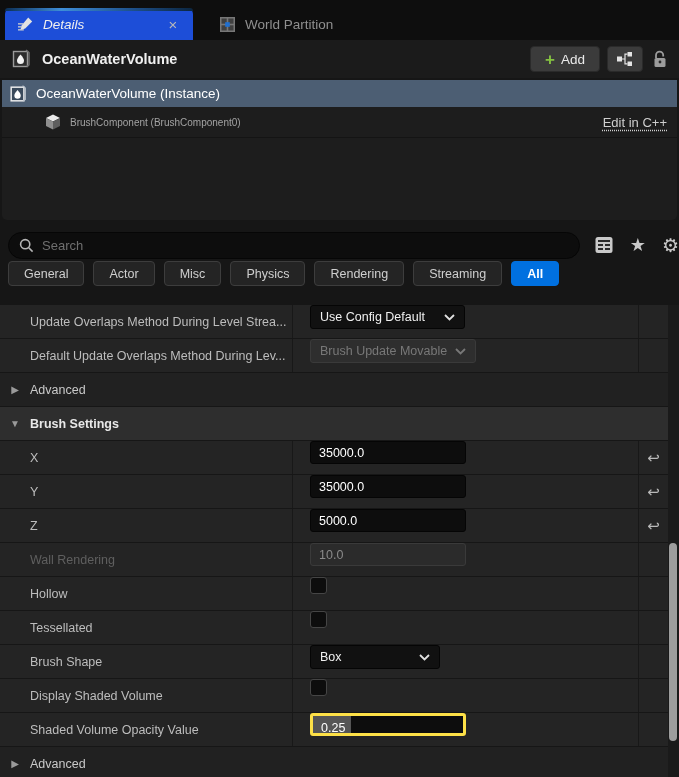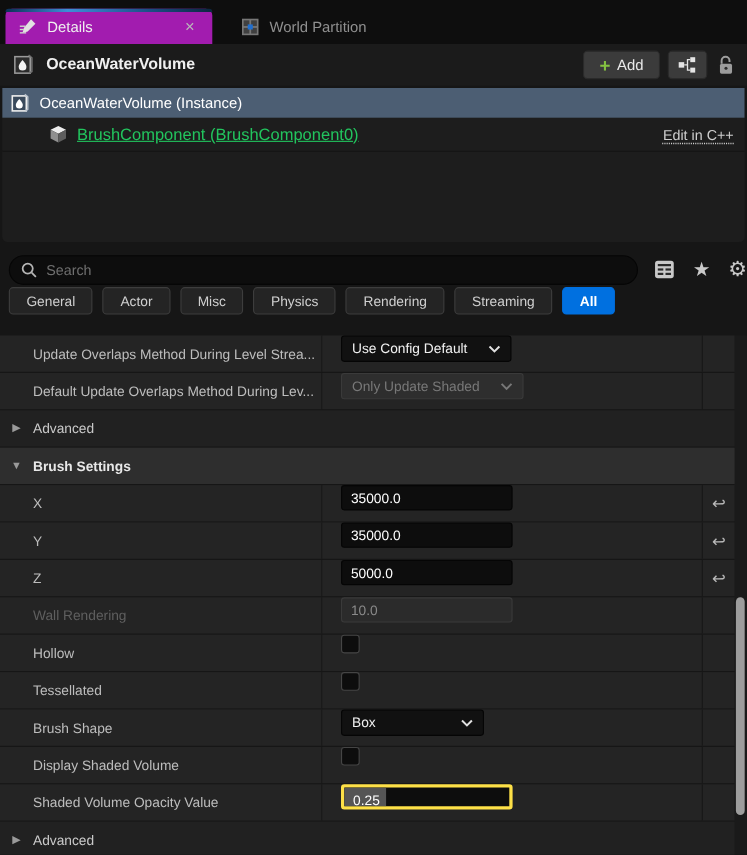--- a/index.html
+++ b/index.html
@@ -3,21 +3,21 @@
 <meta charset="utf-8">
 <style>
   * { box-sizing: border-box; margin: 0; padding: 0; }
   html, body { width: 679px; height: 777px; background: #161616; overflow: hidden; }
   body { font-family: "Liberation Sans", "DejaVu Sans", sans-serif; color: #c8c8c8; }
   #app { position: relative; width: 679px; height: 777px; background: #161616; }
 
   
   .tab-bar { height: 40px; background: #0e0e0e; display: flex; align-items: flex-end; padding-left: 5px; }
   .tab { height: 32px; display: flex; align-items: center; gap: 9px; padding: 0 12px; font-size: 13.5px; color: #909090; position: relative; cursor: pointer; }
-  .tab.active { background: #a21caf; border-radius: 6px 6px 0 0; color: #efefef; width: 188px; }
+  .tab.active { background: #1d4ed8; border-radius: 6px 6px 0 0; color: #efefef; width: 188px; font-style: italic; }
   .tab.active .tab-accent { position: absolute; top: 0; left: 0; right: 0; height: 3px; border-radius: 6px 6px 0 0;
       background: linear-gradient(to right, #0c2f55 0%, #3e8ed8 30%, #1c4d85 70%, #0c2640 100%); }
   .tab .close { margin-left: auto; color: #b9b9b9; font-size: 15px; line-height: 1; padding: 2px 4px; }
   .tab.inactive { margin-left: 14px; }
 
   
   .header { height: 38px; background: #1b1b1b; display: flex; align-items: center; padding: 0 8px 0 10px; }
   .header .title { font-size: 14.5px; font-weight: bold; color: #f0f0f0; margin-left: 10px; }
   .header .spacer { flex: 1; }
   .btn-add { display: flex; align-items: center; gap: 6px; background: #3b3b3b; border: 1px solid #2a2a2a; border-radius: 4px;
@@ -25,21 +25,21 @@
   .btn-add .plus { color: #84c141; font-size: 17px; font-weight: bold; line-height: 1; }
   .btn-icon { display: flex; align-items: center; justify-content: center; background: #3b3b3b; border: 1px solid #2a2a2a;
       border-radius: 4px; width: 36px; height: 26px; margin-left: 7px; cursor: pointer; }
   .lock { margin-left: 9px; margin-right: 2px; cursor: pointer; display: flex; align-items: center; }
 
   
   .tree-panel { margin: 2px 2px 0 2px; height: 140px; background: #1d1d1d; border-radius: 0 0 5px 5px; overflow: hidden; }
   .tree-row-selected { height: 27px; background: #4c5e73; display: flex; align-items: center; padding-left: 6px; gap: 8px; cursor: pointer; }
   .tree-row-selected .lbl { color: #ffffff; font-size: 13.5px; }
   .tree-row-child { height: 31px; display: flex; align-items: center; padding-left: 42px; gap: 8px; border-bottom: 1px solid #141414; cursor: pointer; }
-  .tree-row-child .lbl { color: #22c55e; font-size: 15px; text-decoration: underline; }
+  .tree-row-child .lbl { color: #a3a3a3; font-size: 10px; }
   .edit-link { margin-left: auto; margin-right: 10px; color: #cfcfcf; font-size: 13px; text-decoration: underline dotted; text-underline-offset: 3px; cursor: pointer; }
 
   
   .search-row { display: flex; align-items: center; margin: 11px 0 0 8px; height: 28px; }
   .search-box { display: flex; align-items: center; width: 575px; height: 27px; background: #0d0d0d; border: 1px solid #060606;
       border-radius: 14px; padding: 0 10px; gap: 8px; }
   .search-box input { flex: 1; background: transparent; border: none; outline: none; color: #cccccc; font-size: 13px; font-family: inherit; }
   .search-box input::placeholder { color: #6f6f6f; }
   .search-icons { display: flex; align-items: center; margin-left: 14px; gap: 16px; }
   .glyph-btn { color: #c9c9c9; cursor: pointer; line-height: 1; }
@@ -235,21 +235,21 @@
           </span>
         </div>
       </div>
       <div class="cell-reset"></div>
     </div>
 
     <div class="prow">
       <div class="cell-label">Default Update Overlaps Method During Lev...</div>
       <div class="cell-value">
         <div class="dropdown dd-wider disabled">
-          <span>Only Update Shaded</span>
+          <span>Brush Update Movable</span>
           <span>
             <svg width="11" height="7" viewBox="0 0 11 7">
                 <polyline points="1,1 5.5,5.5 10,1" fill="none" stroke="#787878" stroke-width="1.8"></polyline>
               </svg>
           </span>
         </div>
       </div>
       <div class="cell-reset"></div>
     </div>
 

